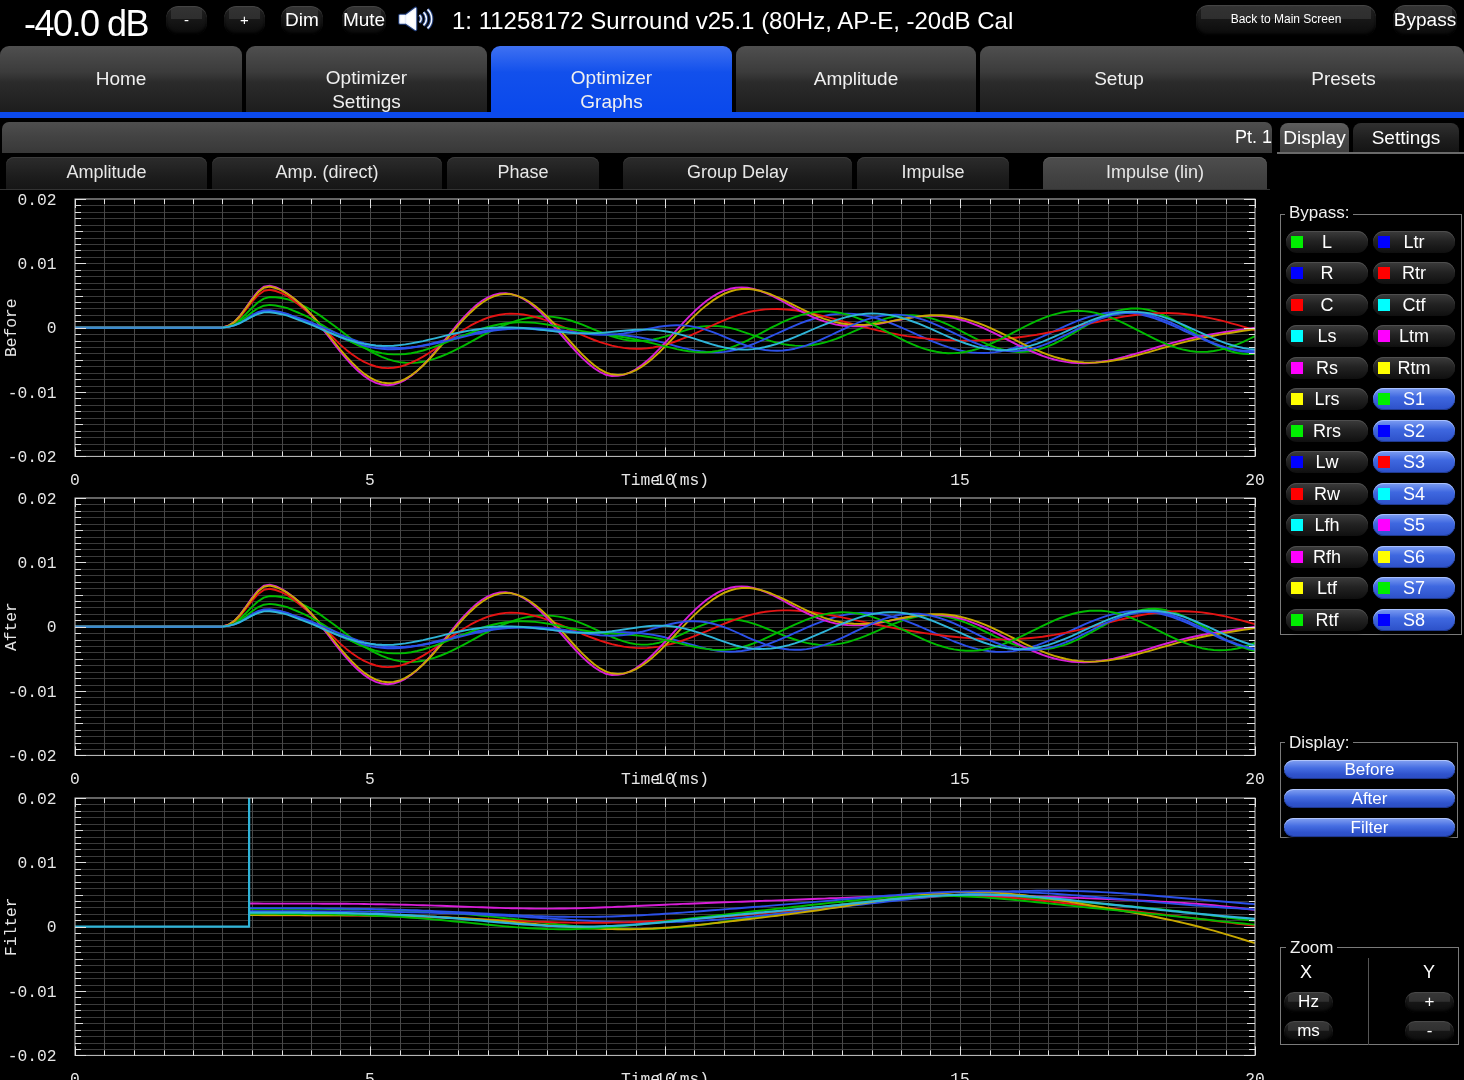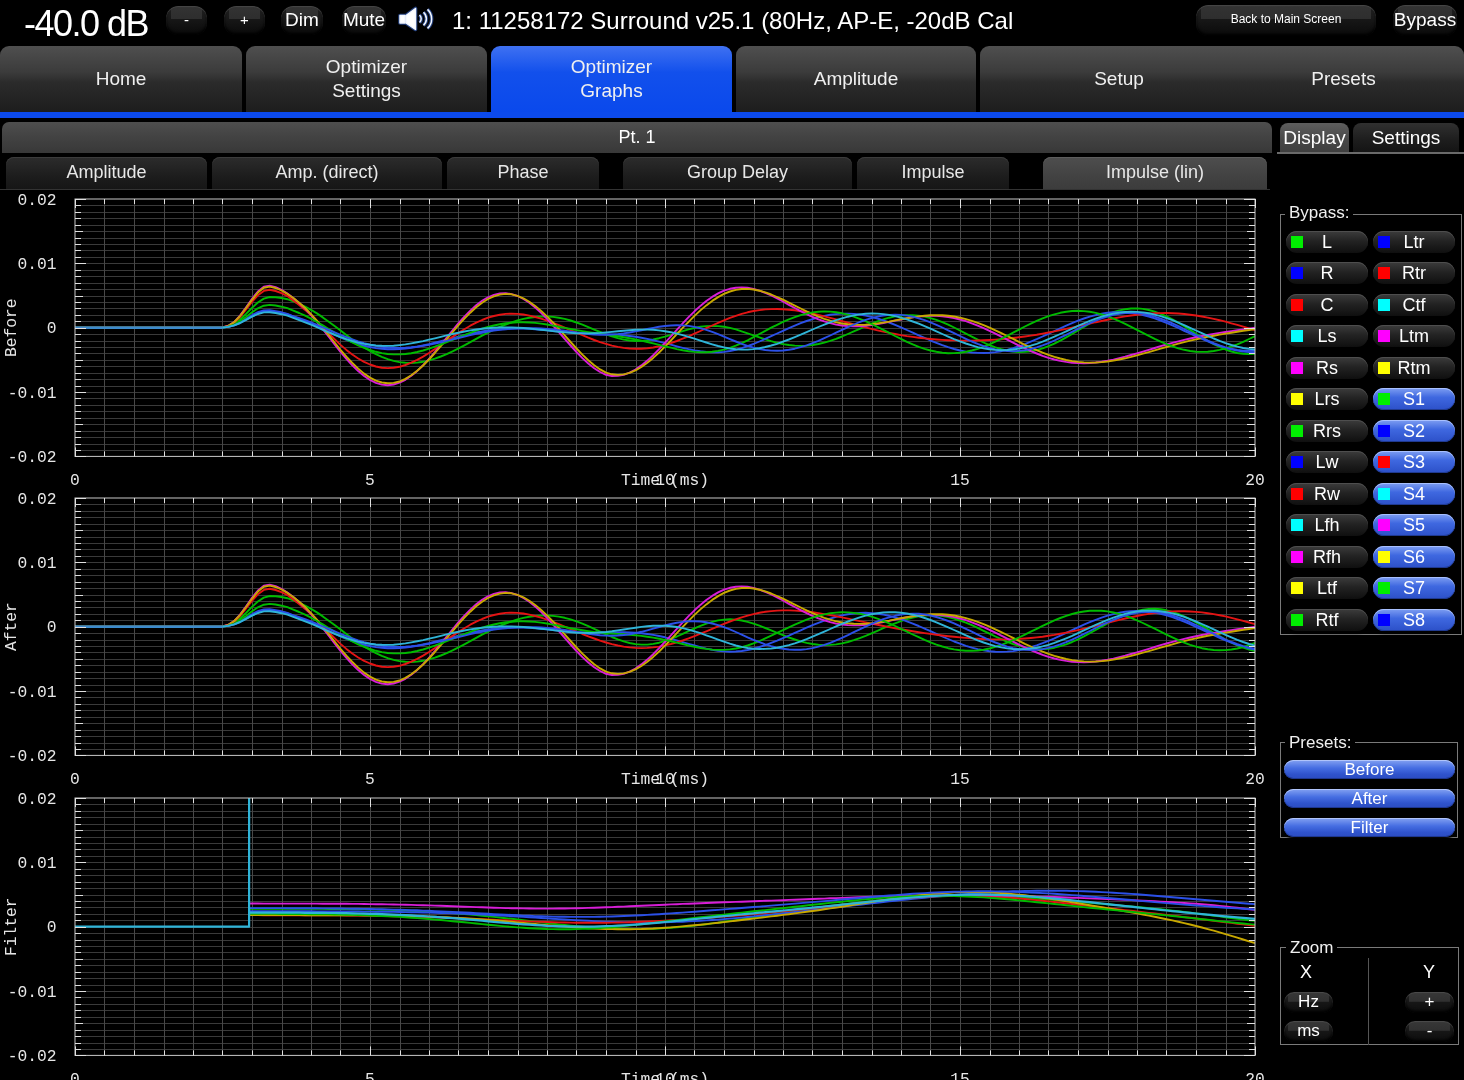--- a/index.html
+++ b/index.html
@@ -5,21 +5,21 @@
  font-family:"Liberation Sans",sans-serif;color:#fff;position:relative}
 .abs{position:absolute}
 .btn2{position:absolute;border-radius:12px;color:#fff;text-align:center;
  background:linear-gradient(180deg,#333 0%,#2e2e2e 45%,rgba(20,20,20,0) 46%) no-repeat,
   linear-gradient(180deg,#232323 0%,#161616 50%,#0a0a0a 100%);
  background-size:calc(100% - 10px) 100%,100% 100%;background-position:5px 0,0 0;
  box-shadow:inset 0 1px 1px #484848, inset 0 -2px 3px #000;}
 .tab{position:absolute;top:46px;height:66px;border-radius:9px 9px 0 0;text-align:center;
  background:linear-gradient(180deg,#4f4f4f 0%,#3b3b3b 40%,#2b2b2b 55%,#1d1d1d 100%);
  font-size:19px;color:#f0f0f0}
-.tab .l1{margin-top:9px;line-height:24px}
+.tab .l1{margin-top:20px;line-height:24px}
 .tab .l2{line-height:24px}
 .tab .single{line-height:66px}
 .tab.active{background:linear-gradient(180deg,#3f71f2 0%,#1250ec 40%,#0a49ec 100%);}
 .stab{position:absolute;top:157px;height:32px;border-radius:8px 8px 0 0;text-align:center;
  line-height:31px;font-size:18px;color:#e8e8e8;
  background:linear-gradient(180deg,#2c2c2c,#1d1d1d 60%,#161616);box-shadow:inset 0 1px 0 #3c3c3c}
 .stab.active{background:linear-gradient(180deg,#4e4e4e,#424242 60%,#3c3c3c);box-shadow:inset 0 1px 0 #5e5e5e}
 .gbtn{position:absolute;width:82px;height:22px;border-radius:11px;
  background:linear-gradient(180deg,#3c3c3c 0%,#232323 45%,#0f0f0f 100%);
  box-shadow:inset 0 1px 0 #4e4e4e,0 2px 3px #000;color:#fff;font-size:18px;line-height:22px;text-align:center}
@@ -80,21 +80,21 @@
   </div>
 <div class="tab" style="left:980px;width:278px">
     <div class="single">Setup</div>
   </div>
 <div class="tab" style="left:1223px;width:241px">
     <div class="single">Presets</div>
   </div>
 <div class="abs" style="left:0;top:112px;width:1464px;height:6px;background:#0c4aec"></div>
 
 <div class="abs" style="left:2px;top:122px;width:1270px;height:31px;border-radius:7px 7px 0 0;
- background:linear-gradient(180deg,#4e4e4e,#424242 50%,#383838);text-align:center;
+ background:linear-gradient(180deg,#4e4e4e,#424242 50%,#383838);text-align:right;
  font-size:18px;line-height:31px;color:#fff">Pt. 1</div>
 
 <div class="stab" style="left:6px;width:201px">Amplitude</div>
 <div class="stab" style="left:212px;width:230px">Amp. (direct)</div>
 <div class="stab" style="left:447px;width:152px">Phase</div>
 <div class="stab" style="left:623px;width:229px">Group Delay</div>
 <div class="stab" style="left:857px;width:152px">Impulse</div>
 <div class="stab active" style="left:1043px;width:224px">Impulse (lin)</div>
 <div class="abs" style="left:0;top:189px;width:1270px;height:1px;background:#333"></div>
 <svg id="charts" width="1277" height="890" viewBox="0 190 1277 890" style="position:absolute;left:0;top:190px">
@@ -216,21 +216,21 @@
 <div class="gbtn sel" style="left:1373px;top:483px"><span class="sq" style="background:#00ffff"></span>S4</div>
 <div class="gbtn" style="left:1286px;top:514px"><span class="sq" style="background:#00ffff"></span>Lfh</div>
 <div class="gbtn sel" style="left:1373px;top:514px"><span class="sq" style="background:#ff00ff"></span>S5</div>
 <div class="gbtn" style="left:1286px;top:546px"><span class="sq" style="background:#ff00ff"></span>Rfh</div>
 <div class="gbtn sel" style="left:1373px;top:546px"><span class="sq" style="background:#ffff00"></span>S6</div>
 <div class="gbtn" style="left:1286px;top:577px"><span class="sq" style="background:#ffff00"></span>Ltf</div>
 <div class="gbtn sel" style="left:1373px;top:577px"><span class="sq" style="background:#00ee00"></span>S7</div>
 <div class="gbtn" style="left:1286px;top:609px"><span class="sq" style="background:#00ee00"></span>Rtf</div>
 <div class="gbtn sel" style="left:1373px;top:609px"><span class="sq" style="background:#0000ff"></span>S8</div>
 <div class="fset" style="left:1280px;top:742px;width:178px;height:96px"></div>
-<div class="flab" style="left:1285px;top:733px">Presets:</div>
+<div class="flab" style="left:1285px;top:733px">Display:</div>
 <div class="fbtn" style="top:760px">Before</div>
 <div class="fbtn" style="top:789px">After</div>
 <div class="fbtn" style="top:818px">Filter</div>
 <div class="fset" style="left:1280px;top:947px;width:179px;height:98px"></div>
 <div class="flab" style="left:1286px;top:938px">Zoom</div>
 <div class="abs" style="left:1368px;top:958px;width:1px;height:87px;background:#555"></div>
 <div class="abs" style="left:1300px;top:962px;font-size:18px">X</div>
 <div class="abs" style="left:1423px;top:962px;font-size:18px">Y</div>
 <div class="zbtn" style="left:1284px;top:992px">Hz</div>
 <div class="zbtn" style="left:1284px;top:1021px">ms</div>

